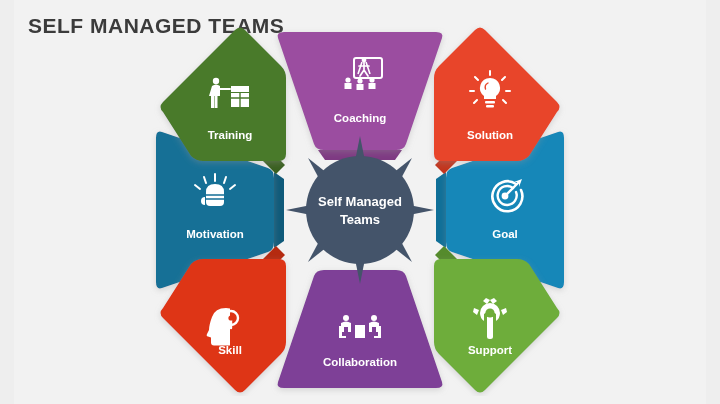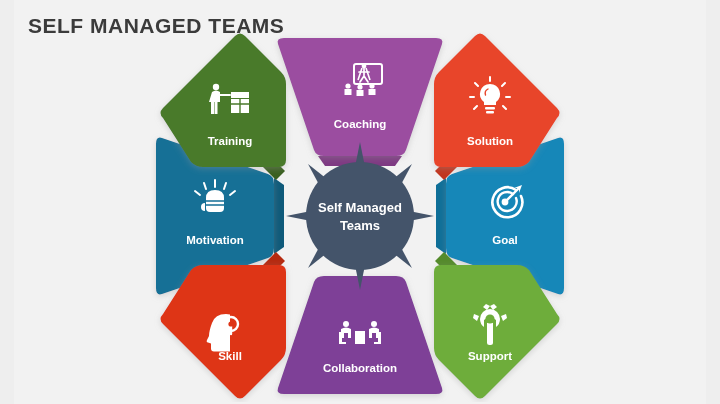--- a/index.html
+++ b/index.html
@@ -43,21 +43,21 @@
     font-weight: bold;
     letter-spacing: 0.5px;
     color: #3b3b3b;
     font-family: "Liberation Sans", sans-serif;
     white-space: nowrap;
   }
 
   #diagram {
     position: absolute;
     left: 150px;
-    top: 30px;
+    top: 24px;
     width: 420px;
     height: 372px;
   }
   svg { display: block; }
 
   .seg-label {
     fill: #ffffff;
     font-family: "Liberation Sans", sans-serif;
     font-size: 11.5px;
     font-weight: bold;

